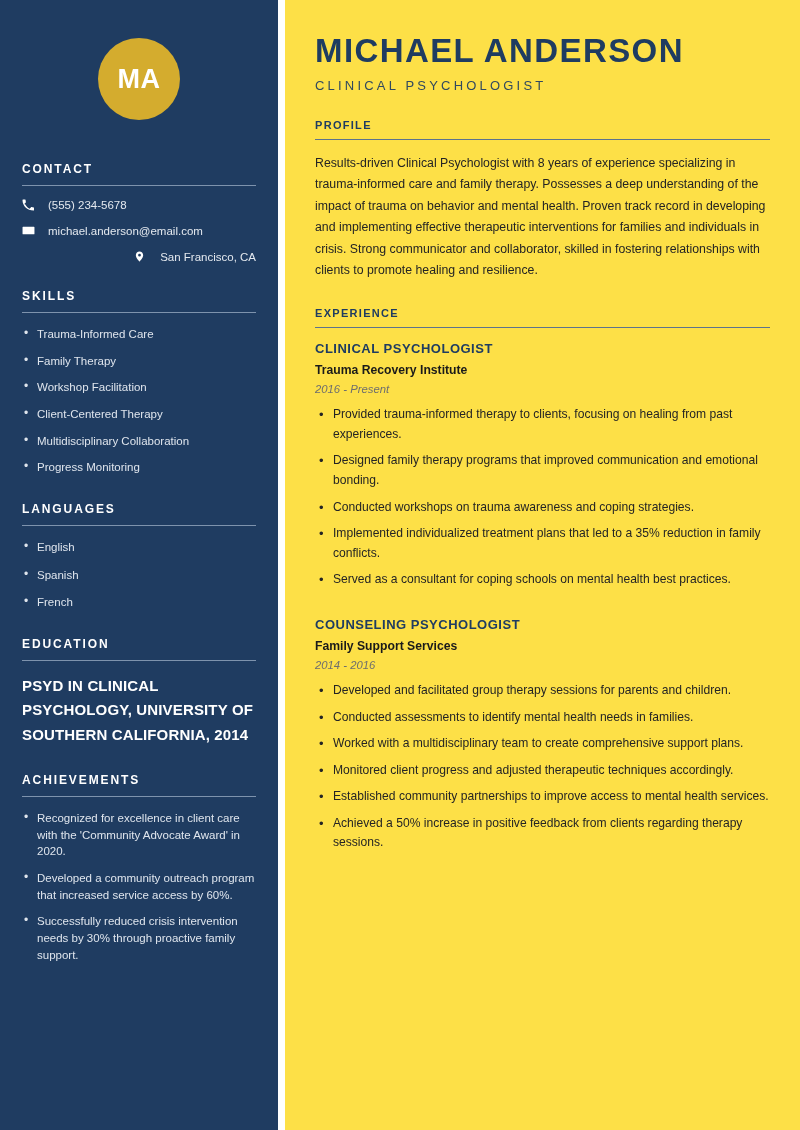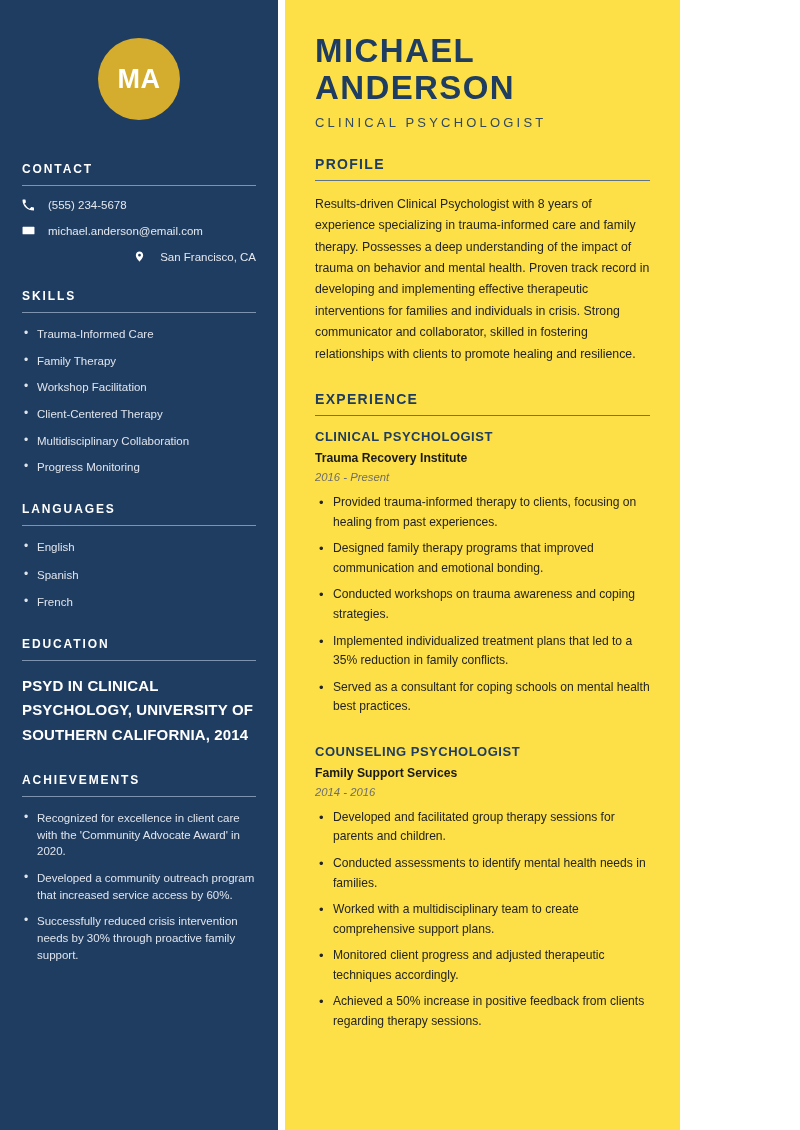--- a/index.html
+++ b/index.html
@@ -10,21 +10,21 @@
   }
 
   body {
     font-family: "Liberation Sans", sans-serif;
     background: #ffffff;
     position: relative;
     overflow: hidden;
   }
 
   .resume {
-    width: 680px;
+    width: 800px;
     height: 1130px;
     display: flex;
     background: #ffffff;
     position: relative;
   }
 
   
   .sidebar {
     width: 278px;
     flex: 0 0 278px;
@@ -147,21 +147,21 @@
   .job-subtitle {
     color: #31495f;
     font-size: 13px;
     letter-spacing: 3.2px;
     margin-top: 8px;
     margin-bottom: 26px;
   }
 
   .main-heading {
     color: #1f3c61;
-    font-size: 14px;
+    font-size: 11px;
     font-weight: bold;
     letter-spacing: 1.3px;
     padding-bottom: 8px;
   }
 
   .main-rule {
     border-bottom: 1px solid #5d7governance;
     border-bottom: 1px solid #5d738c;
     margin-bottom: 13px;
   }
@@ -340,19 +340,20 @@
 
       <div class="job-block">
         <div class="job-title">COUNSELING PSYCHOLOGIST</div>
         <div class="job-company">Family Support Services</div>
         <div class="job-dates">2014 - 2016</div>
         <ul class="job-bullets">
           <li>Developed and facilitated group therapy sessions for parents and children.</li>
           <li>Conducted assessments to identify mental health needs in families.</li>
           <li>Worked with a multidisciplinary team to create comprehensive support plans.</li>
           <li>Monitored client progress and adjusted therapeutic techniques accordingly.</li>
+          <li>Established community partnerships to improve access to mental health services.</li>
           <li>Achieved a 50% increase in positive feedback from clients regarding therapy sessions.</li>
         </ul>
       </div>
     </section>
 
   </main>
 </div>
 
 </body></html>

